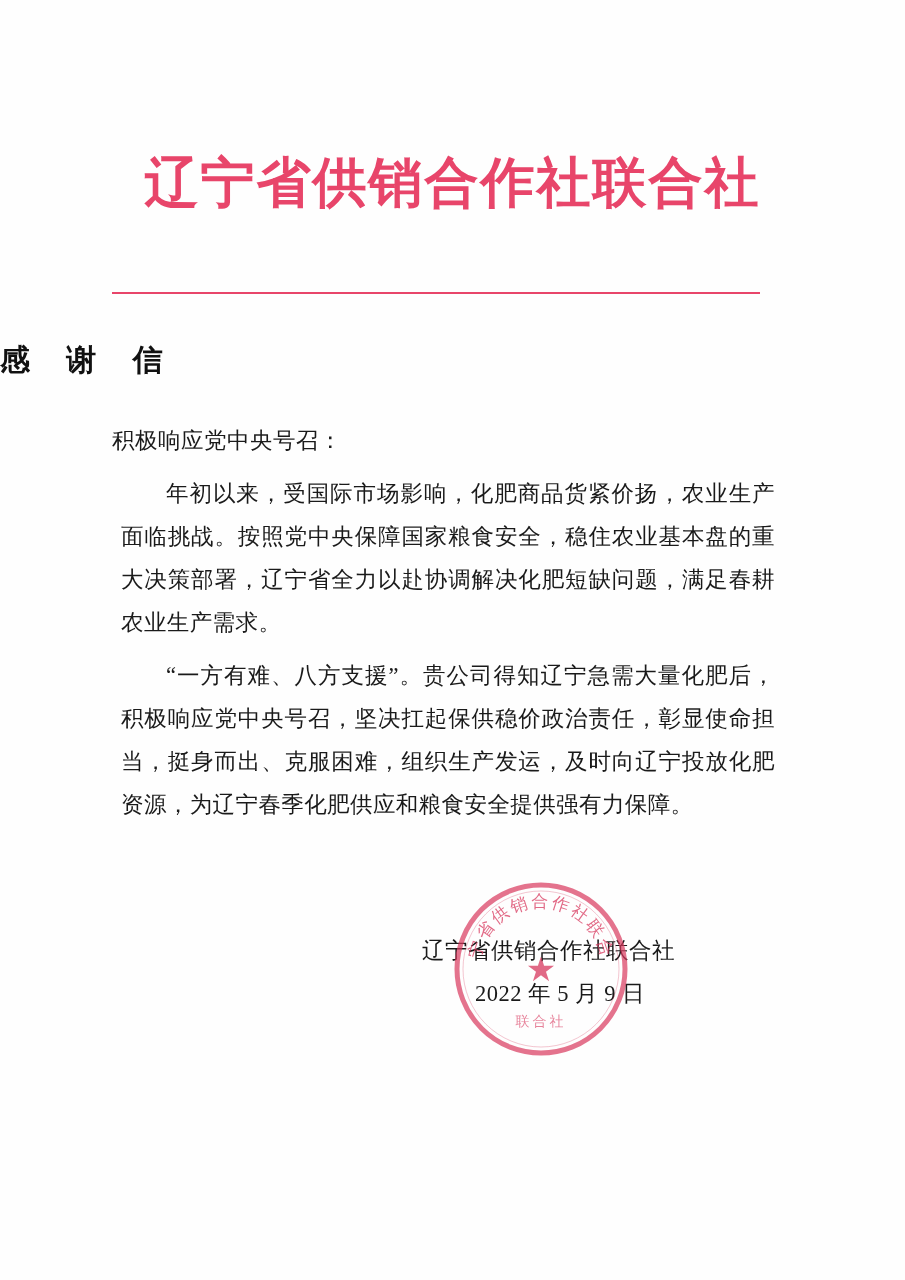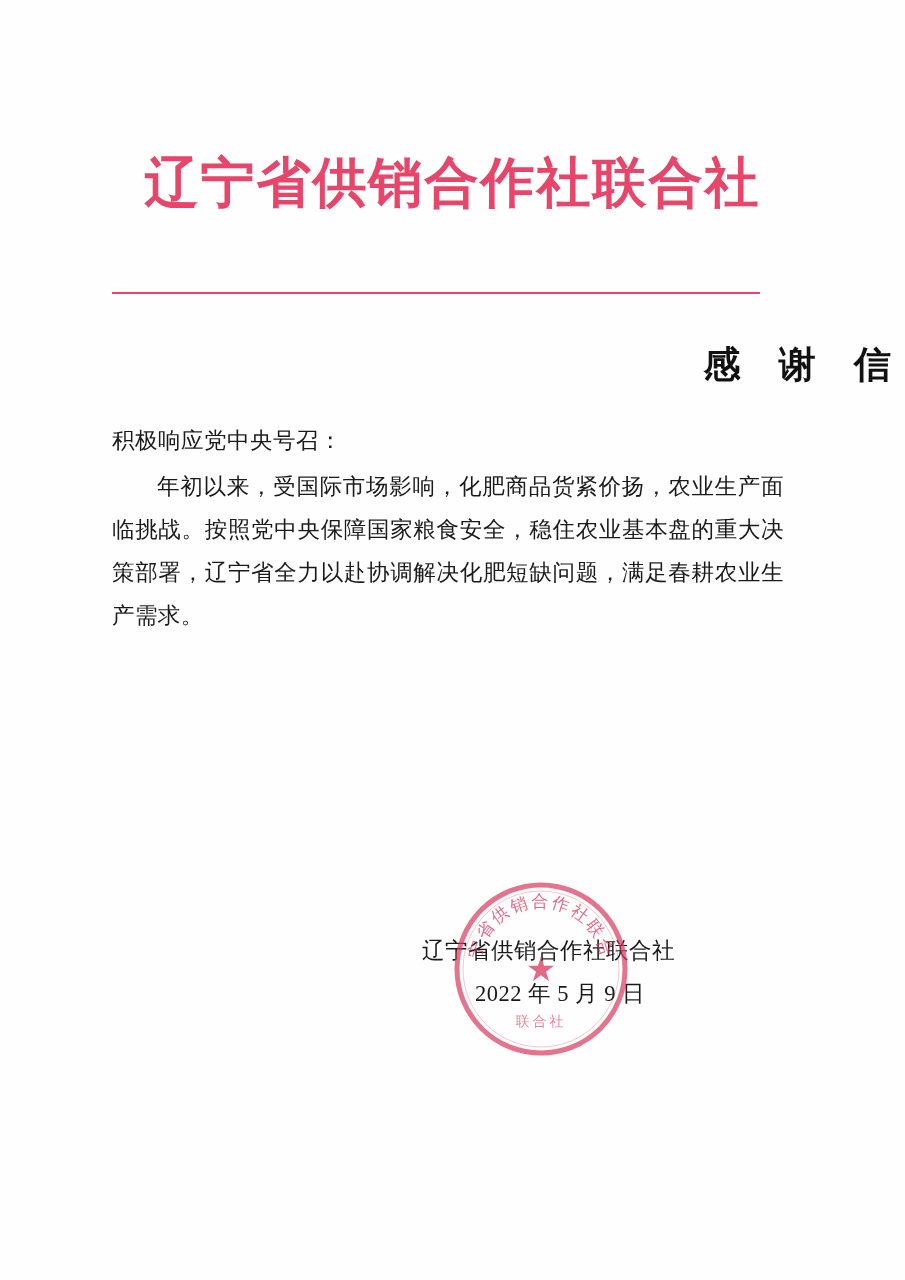--- a/index.html
+++ b/index.html
@@ -46,24 +46,24 @@
     height: 2px;
     background: #e8456a;
   }
 
   
   .doc-title {
     position: absolute;
     top: 340px;
     left: 0;
     right: 0;
-    text-align: right;
+    text-align: left;
     font-family: "Liberation Sans", "DejaVu Sans", sans-serif;
     font-weight: bold;
-    font-size: 37px;
+    font-size: 30px;
     letter-spacing: 14px;
     color: #111;
   }
 
   
   .body-wrap {
     position: absolute;
     top: 420px;
     left: 112px;
     width: 672px;
@@ -76,21 +76,21 @@
     letter-spacing: 0.5px;
   }
   .para {
     font-size: 22.5px;
     line-height: 1.92;
     color: #1a1a1a;
     text-align: justify;
     text-justify: inter-ideograph;
     text-indent: 2em;
     letter-spacing: 0.4px;
-    margin: 0;
+    margin: 9px;
   }
 
   
   .signature {
     position: absolute;
     top: 930px;
     left: 0;
     width: 785px;
     text-align: right;
   }
@@ -129,20 +129,21 @@
   <div class="letterhead">
     <div class="letterhead-title">辽宁省供销合作社联合社</div>
   </div>
   <div class="letterhead-rule"></div>
 
   <div class="doc-title">感 谢 信</div>
 
   <div class="body-wrap">
     <div class="salutation">积极响应党中央号召：</div>
     <p class="para">年初以来，受国际市场影响，化肥商品货紧价扬，农业生产面临挑战。按照党中央保障国家粮食安全，稳住农业基本盘的重大决策部署，辽宁省全力以赴协调解决化肥短缺问题，满足春耕农业生产需求。</p>
+    <p class="para">“一方有难、八方支援”。贵公司得知辽宁急需大量化肥后，积极响应党中央号召，坚决扛起保供稳价政治责任，彰显使命担当，挺身而出、克服困难，组织生产发运，及时向辽宁投放化肥资源，为辽宁春季化肥供应和粮食安全提供强有力保障。</p>
   </div>
 
   <div class="signature">
     <div class="sig-org">辽宁省供销合作社联合社</div>
     <div class="sig-date">2022 年 5 月 9 日</div>
   </div>
 
   <div class="seal">
     <svg width="178" height="178" viewBox="0 0 178 178" xmlns="http://www.w3.org/2000/svg">
       <circle cx="89" cy="89" r="84" fill="none" stroke="#d8365c" stroke-width="5" opacity="0.85"></circle>

